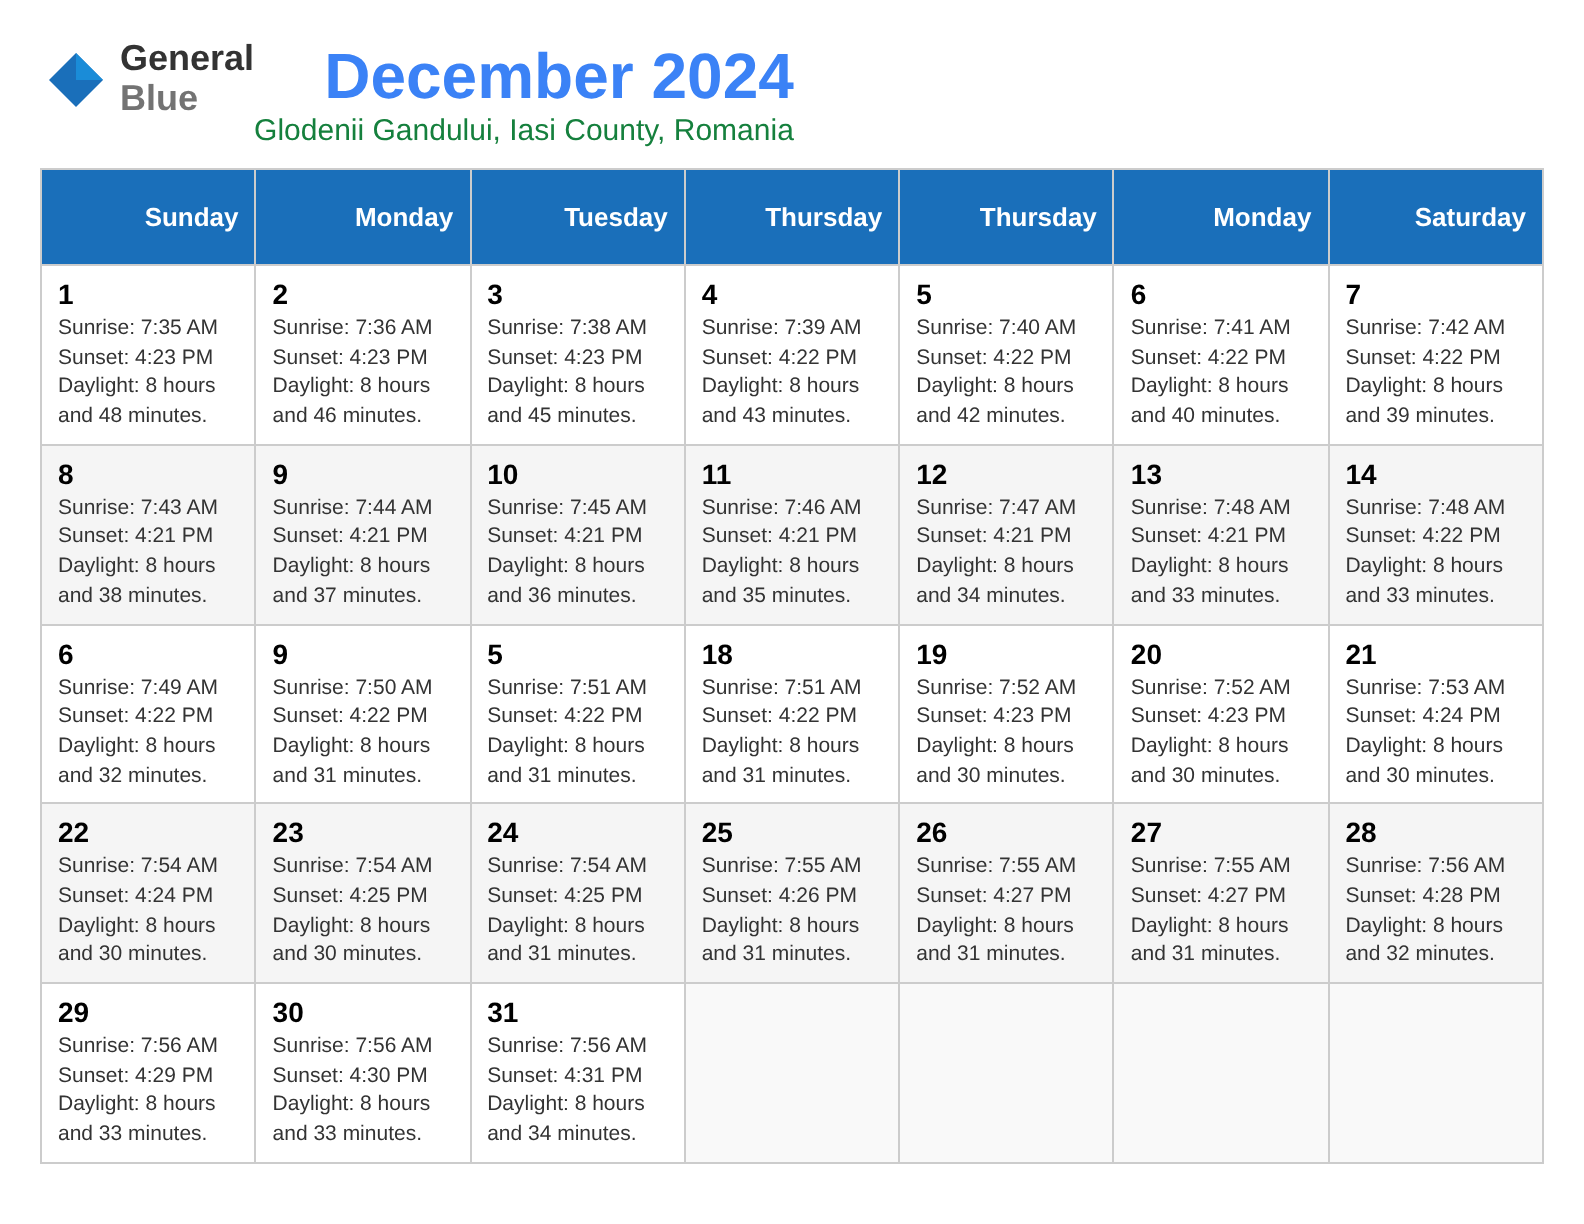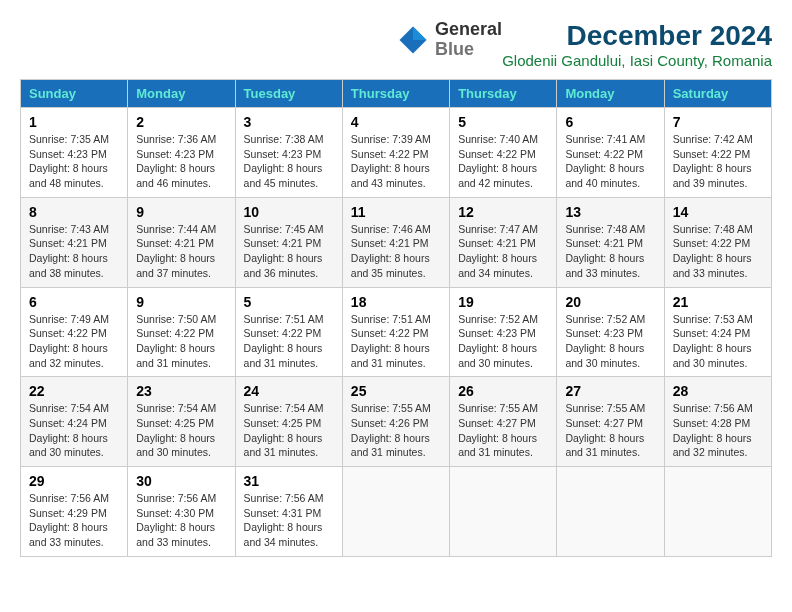--- a/index.html
+++ b/index.html
@@ -5,21 +5,21 @@
     * { box-sizing: border-box; margin: 0; padding: 0; }
     body {
       font-family: Arial, sans-serif;
       background: #fff;
       width: 792px;
       min-height: 612px;
       padding: 20px;
     }
     .header {
       display: flex;
-      justify-content: flex-end;
+      justify-content: flex-start;
       align-items: flex-start;
       margin-bottom: 10px;
     }
     .logo {
       display: flex;
       align-items: center;
       gap: 4px;
     }
     .logo-text {
       font-size: 18px;
@@ -30,38 +30,38 @@
     .logo-text .general { display: block; }
     .logo-text .blue { display: block; color: #737373; }
     .logo-icon {
       width: 36px;
       height: 36px;
     }
     .title-block {
       text-align: right;
     }
     .month-title {
-      font-size: 28px;
+      font-size: 32px;
       font-weight: bold;
-      color: #0c4a6e;
+      color: #3b82f6;
     }
     .location {
       font-size: 15px;
       color: #15803d;
     }
     .calendar {
       width: 100%;
       border-collapse: collapse;
       font-size: 11px;
     }
     .calendar thead tr th {
       background: #1a6fba;
-      color: #5eead4;
-      padding: 6px 8px;
-      text-align: left;
+      color: #ffffff;
+      padding: 16px 8px;
+      text-align: right;
       font-size: 13px;
       font-weight: bold;
       border: 1px solid #ccc;
     }
     .calendar tbody tr td {
       border: 1px solid #ccc;
       padding: 6px 8px;
       vertical-align: top;
       width: calc(100% / 7);
       min-height: 80px;

